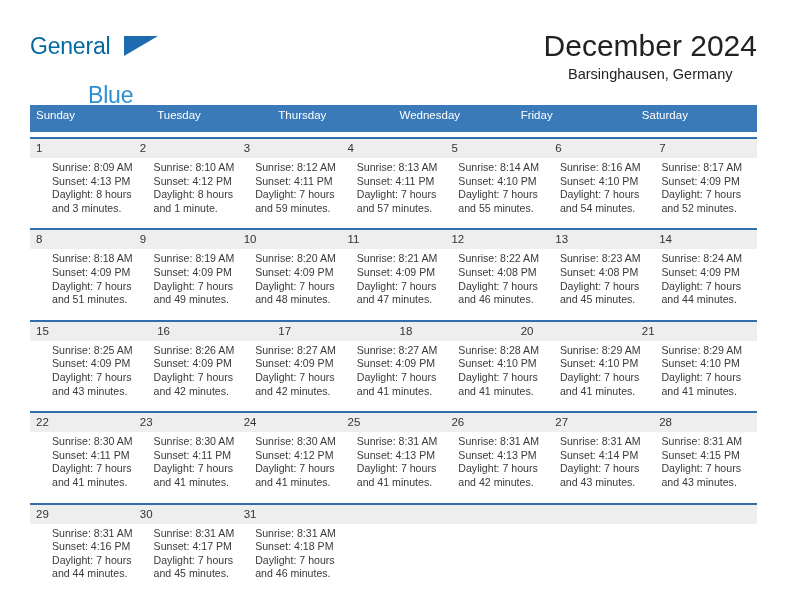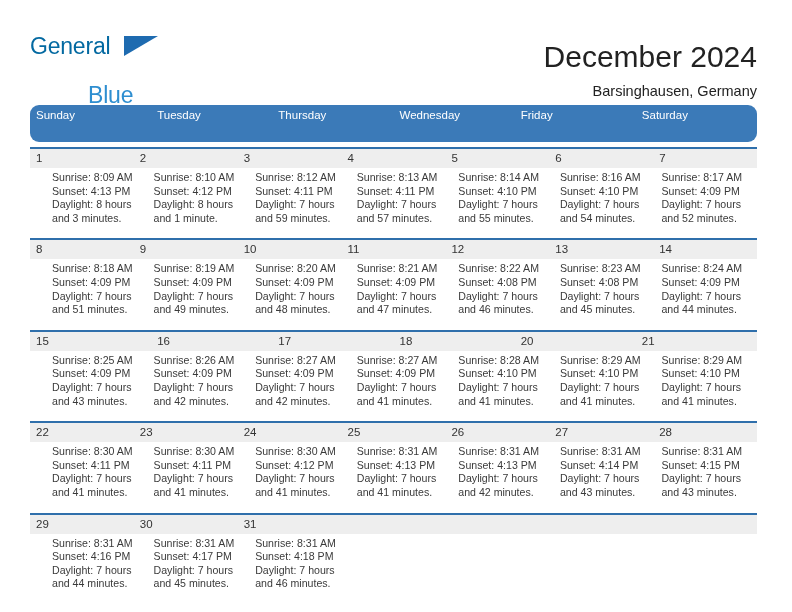--- a/index.html
+++ b/index.html
@@ -58,49 +58,48 @@
     font-size: 23px;
     color: #2e8ed0;
     line-height: 24px;
     letter-spacing: -0.2px;
     margin-top: 28px;
   }
 
   .title-block {
     position: absolute;
     right: 0;
-    top: 11px;
-    text-align: right;
+    top: 0;
+    text-align: center;
   }
   .cal-title {
     font-size: 30px;
     color: #222222;
     line-height: 36px;
     white-space: nowrap;
   }
   .cal-subtitle {
     font-size: 14.5px;
     color: #222222;
     line-height: 20px;
-    margin-top: 6px;
+    margin-top: 0;
     white-space: nowrap;
   }
 
   
   .calendar {
     position: absolute;
     left: 30px;
     top: 105px;
     width: 727px;
   }
   .dow-row {
     display: flex;
     background: #3b7ab8;
-    height: 37px;
-    border-radius: 9px;
+    height: 27px;
   }
   .dow {
     flex: 1 1 0;
     color: #ffffff;
     font-size: 11.5px;
     line-height: 21px;
     padding-left: 6px;
     box-sizing: border-box;
     white-space: nowrap;
     overflow: hidden;

